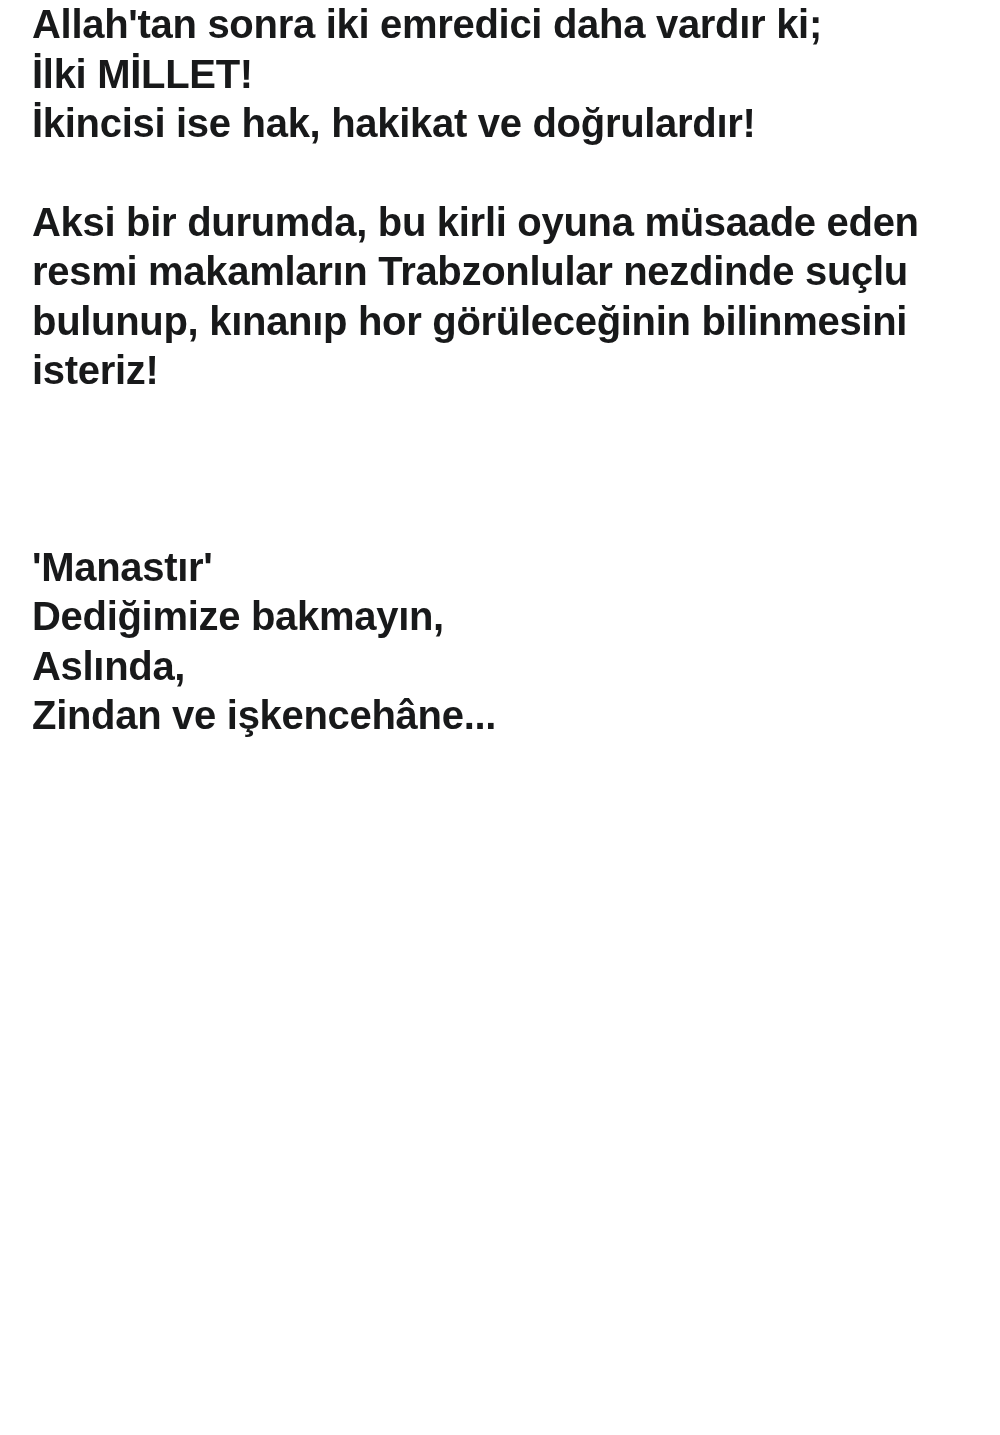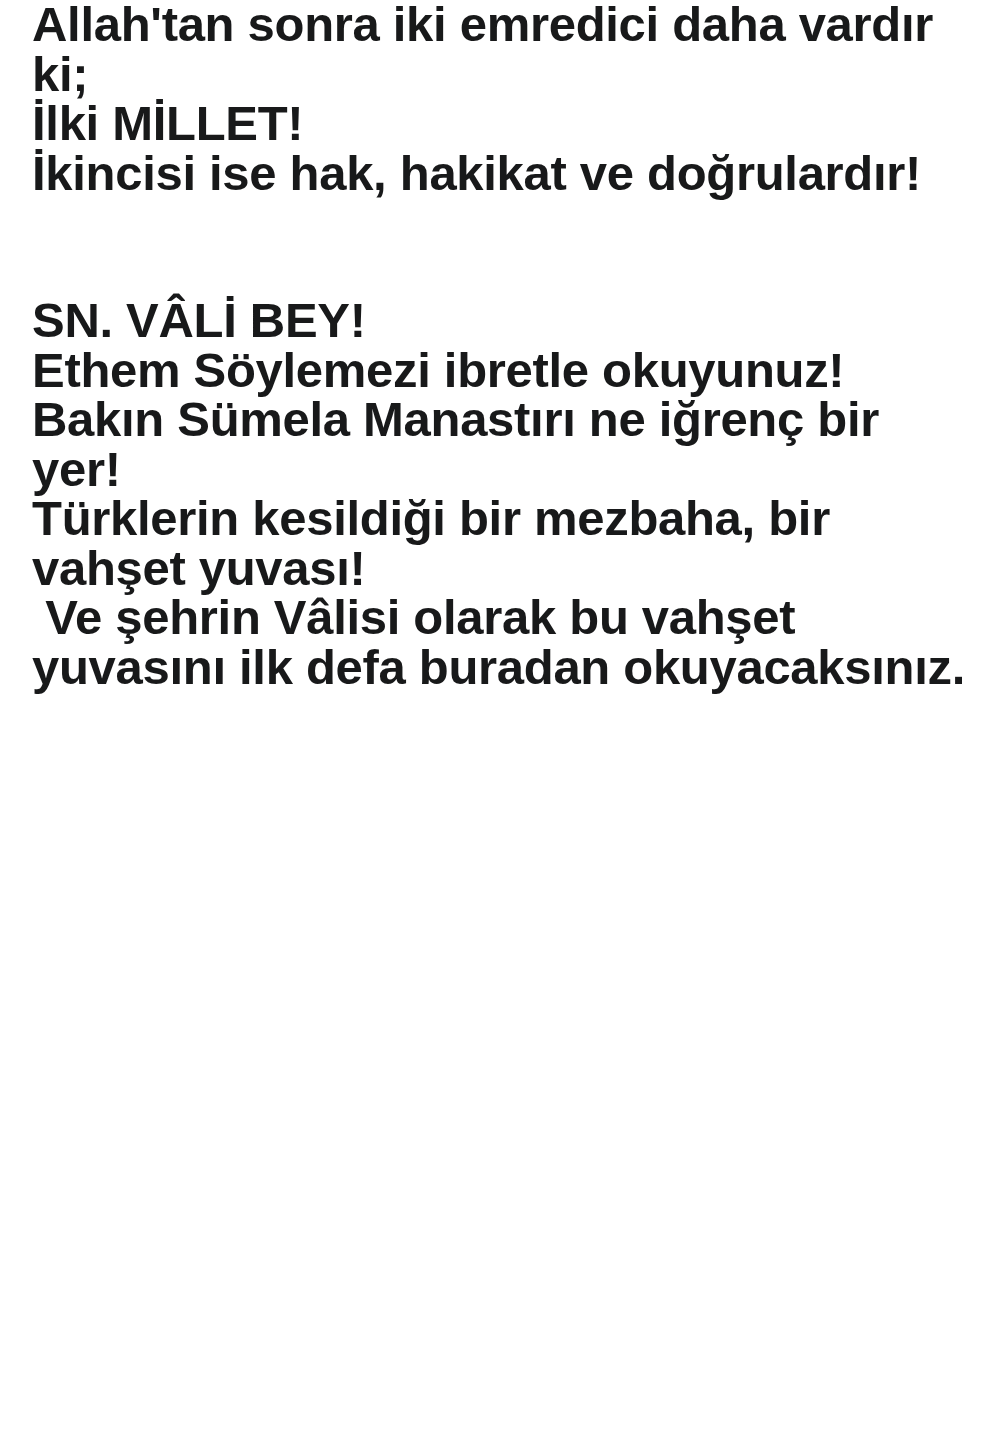--- a/index.html
+++ b/index.html
@@ -16,44 +16,44 @@
     width: 1000px;
     min-height: 1435px;
     box-sizing: border-box;
     padding: 0px 30px 0px 32px;
     background: #ffffff;
   }
   .para {
     margin: 0;
     color: #18191a;
     font-weight: bold;
-    font-size: 49px;
+    font-size: 40px;
     line-height: 49.5px;
     letter-spacing: -0.3px;
     white-space: pre-wrap;
   }
   .gap {
     height: 49px;
   }
 </style>
 </head>
 <body style="background: rgb(255, 255, 255);">
 
 <div class="page">
 
   <p class="para">Allah'tan sonra iki emredici daha vardır ki;
 İlki MİLLET!
 İkincisi ise hak, hakikat ve doğrulardır!</p>
   <div class="gap"></div>
 
-  <div class="gap"></div>
-
-  <p class="para">SN. VÂLİ BEY!
-Ethem Söylemezi ibretle okuyunuz!
-Bakın Sümela Manastırı ne iğrenç bir yer!
-Türklerin kesildiği bir mezbaha, bir vahşet yuvası!
- Ve şehrin Vâlisi olarak bu vahşet yuvasını ilk defa buradan okuyacaksınız.</p>
+  <p class="para">Aksi bir durumda, bu kirli oyuna müsaade eden resmi makamların Trabzonlular nezdinde suçlu bulunup, kınanıp hor görüleceğinin bilinmesini isteriz!</p>
   <div class="gap"></div>
 
   <div class="gap"></div>
 
+  <div class="gap"></div>
+
+  <p class="para">'Manastır'
+Dediğimize bakmayın,
+Aslında,
+Zindan ve işkencehâne...</p>
 
 </div>
 
 </body></html>

